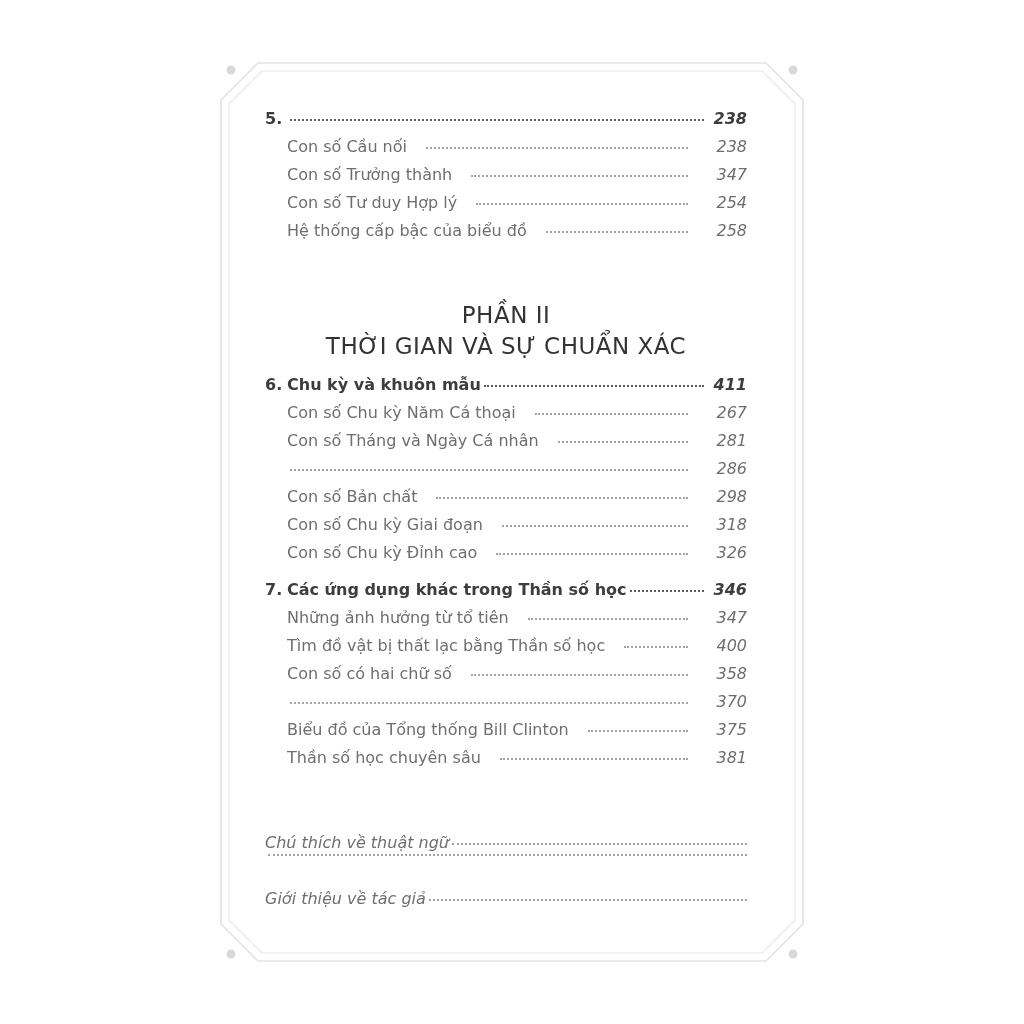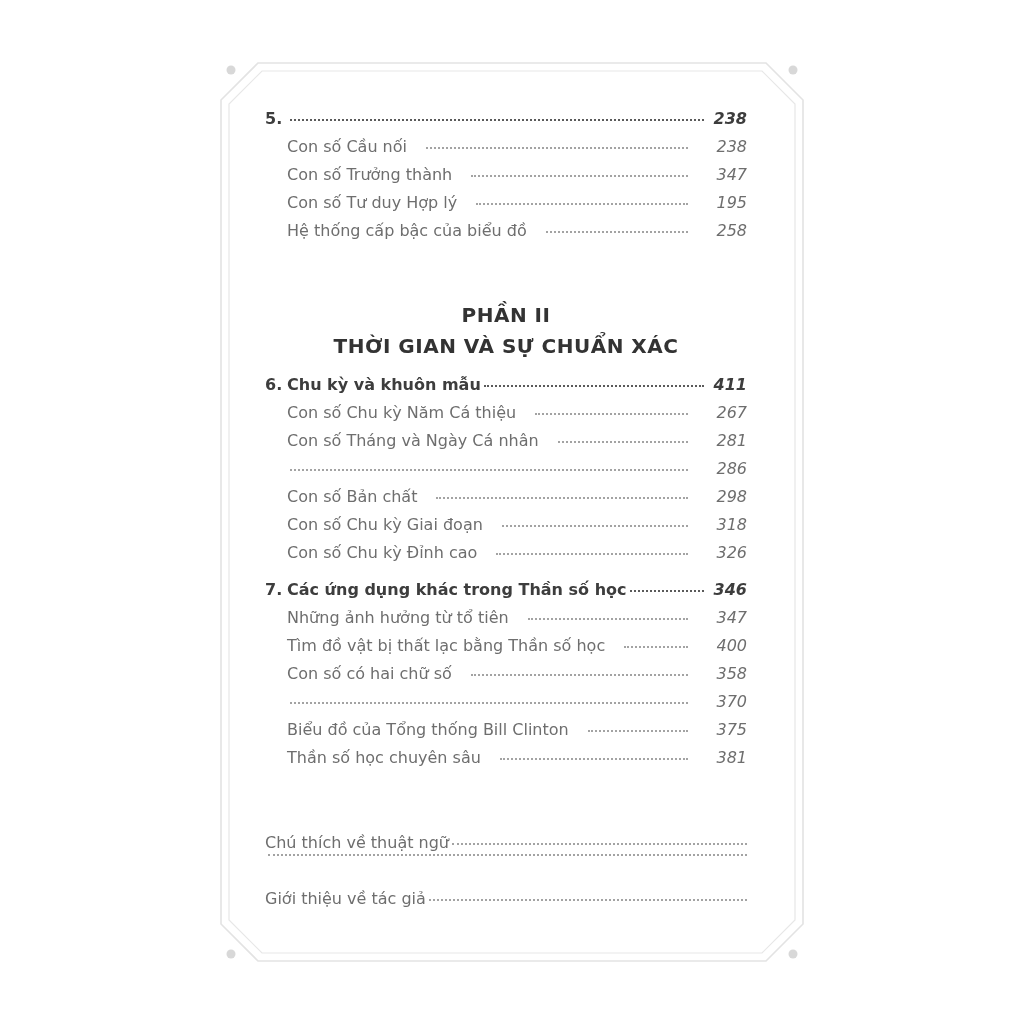--- a/index.html
+++ b/index.html
@@ -7,27 +7,27 @@
     width:1024px;height:1024px;position:relative;background:#ffffff;
     font-family:"DejaVu Sans",sans-serif;overflow:hidden;
   }
   .frame-svg{position:absolute;left:0;top:0;}
   .toc-content{position:absolute;left:265px;top:0;width:482px;height:1024px;}
   .block{position:absolute;left:0;width:100%;}
   .toc-row{display:flex;align-items:baseline;height:28px;font-size:16px;line-height:28px;}
   .toc-row .num{width:22px;flex:0 0 22px;}
   .toc-row.chapter{color:#3d3d3d;font-weight:bold;}
   .toc-row.sub{color:#6e6e6e;padding-left:22px;gap:16px;}
-  .toc-row.italic{color:#6e6e6e;}
+  .toc-row.italic{color:#6e6e6e;font-style:italic;}
   .toc-row .label{white-space:nowrap;}
   .leader{flex:1 1 auto;min-width:12px;border-bottom:2px dotted #a3a3a3;margin:0 3px;transform:translateY(-3px);}
   .chapter .leader{border-bottom-color:#5a5a5a;}
   .italic .leader{margin-right:0;}
   .pagenum{flex:0 0 auto;min-width:40px;text-align:right;font-style:italic;}
-  .heading-line{text-align:center;font-size:20px;line-height:31px;color:#333333;letter-spacing:0.5px;font-weight:700;}
+  .heading-line{text-align:center;font-size:23px;line-height:31px;color:#333333;letter-spacing:0.5px;font-weight:400;}
 </style>
 </head>
 <body>
 
 <svg class="frame-svg" width="1024" height="1024" viewBox="0 0 1024 1024">
   <g fill="none" stroke-linejoin="miter">
     <path d="M 258 63 L 766 63 L 803 100 L 803 924 L 766 961 L 258 961 L 221 924 L 221 100 Z" stroke="#e3e3e3" stroke-width="1.6"></path>
     <path d="M 262 71 L 762 71 L 795 104 L 795 920 L 762 953 L 262 953 L 229 920 L 229 104 Z" stroke="#e7e7e7" stroke-width="1.2"></path>
   </g>
   <g>
@@ -51,41 +51,41 @@
         <span class="pagenum">238</span>
       </div>
       <div class="toc-row sub">
         <span class="label">Con số Trưởng thành</span>
         <span class="leader"></span>
         <span class="pagenum">347</span>
       </div>
       <div class="toc-row sub">
         <span class="label">Con số Tư duy Hợp lý</span>
         <span class="leader"></span>
-        <span class="pagenum">195</span>
+        <span class="pagenum">254</span>
       </div>
       <div class="toc-row sub">
         <span class="label">Hệ thống cấp bậc của biểu đồ</span>
         <span class="leader"></span>
         <span class="pagenum">258</span>
       </div>
     </div>
     <div class="block" style="top: 300px;">
       <div class="heading-line">PHẦN II</div>
       <div class="heading-line">THỜI GIAN VÀ SỰ CHUẨN XÁC</div>
     </div>
     <div class="block" style="top: 371px;">
       <div class="toc-row chapter">
         <span class="num">6.</span>
         <span class="label">Chu kỳ và khuôn mẫu</span>
         <span class="leader"></span>
         <span class="pagenum">411</span>
       </div>
       <div class="toc-row sub">
-        <span class="label">Con số Chu kỳ Năm Cá thiệu</span>
+        <span class="label">Con số Chu kỳ Năm Cá thoại</span>
         <span class="leader"></span>
         <span class="pagenum">267</span>
       </div>
       <div class="toc-row sub">
         <span class="label">Con số Tháng và Ngày Cá nhân</span>
         <span class="leader"></span>
         <span class="pagenum">281</span>
       </div>
       <div class="toc-row sub">
         <span class="leader"></span>

